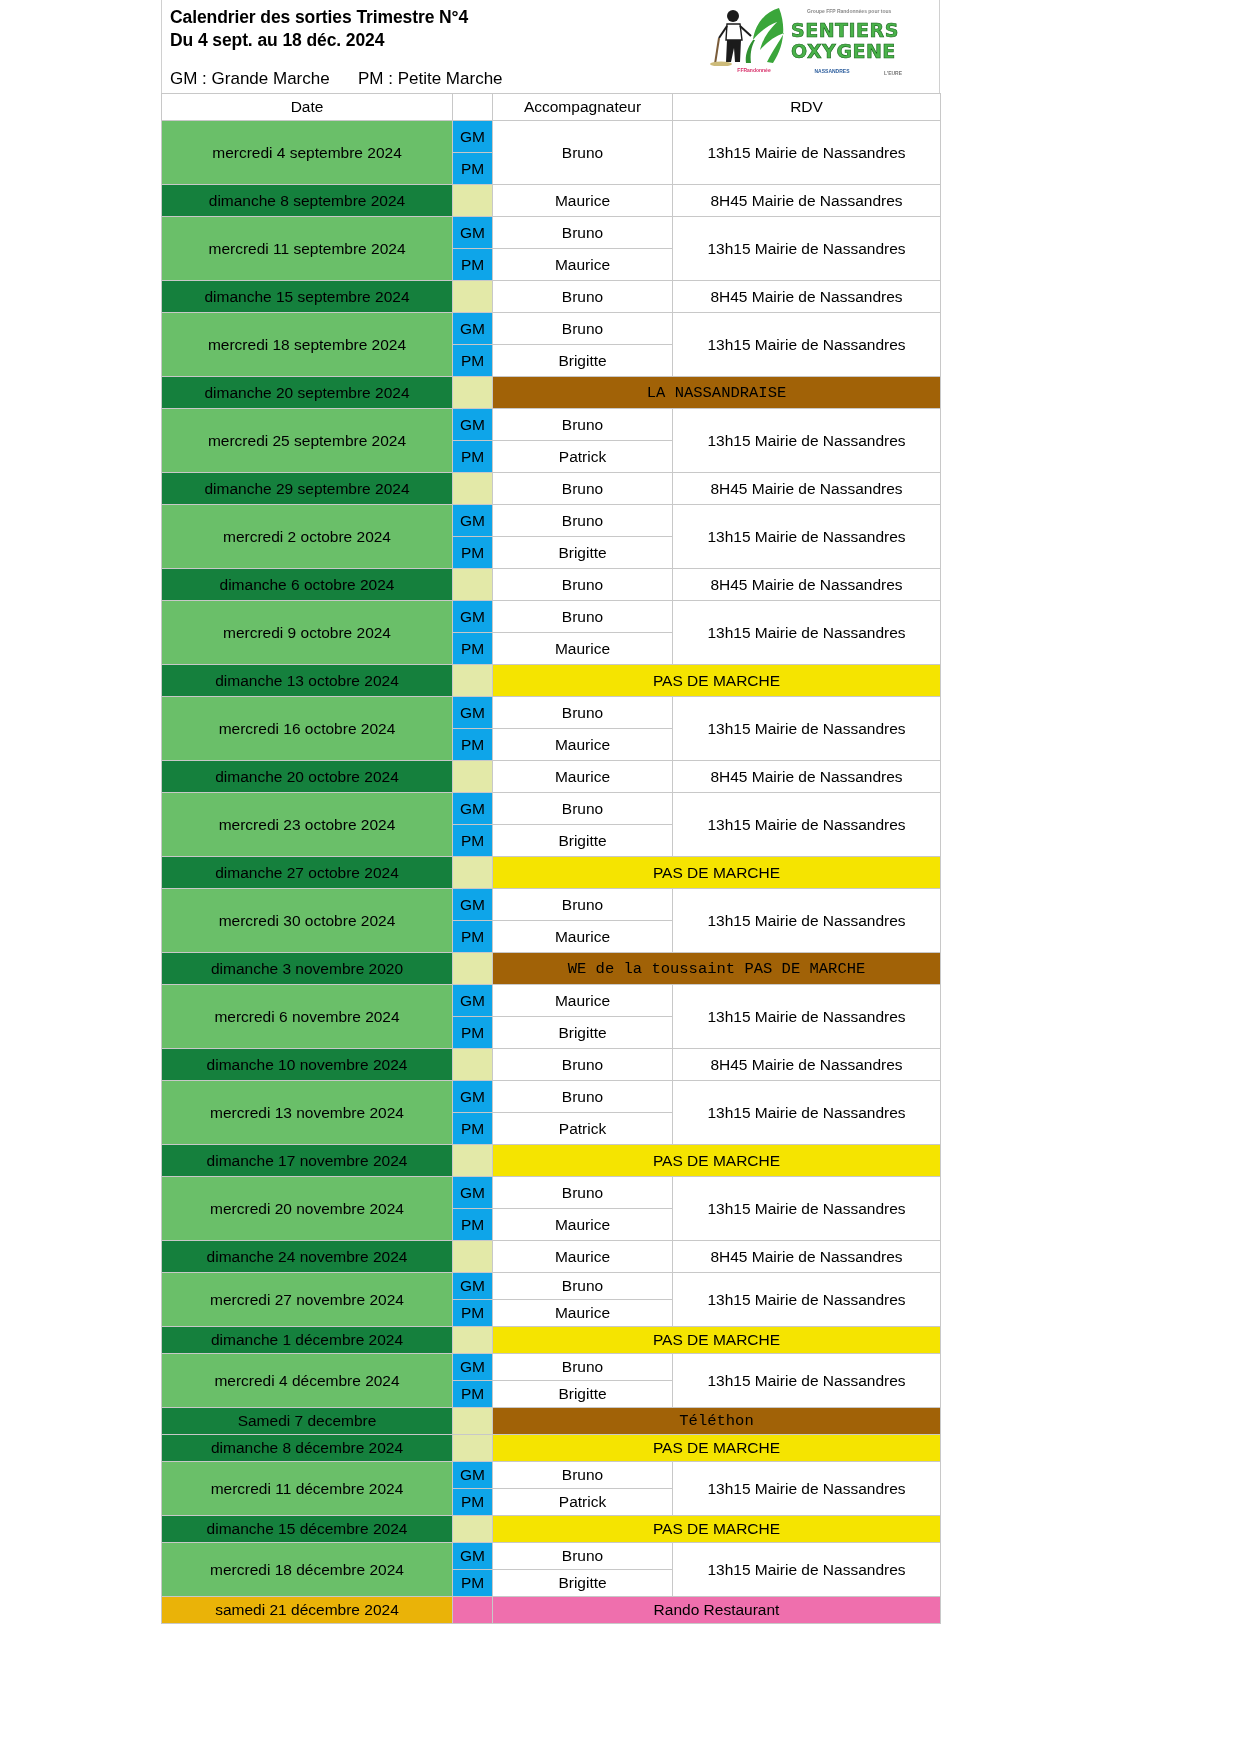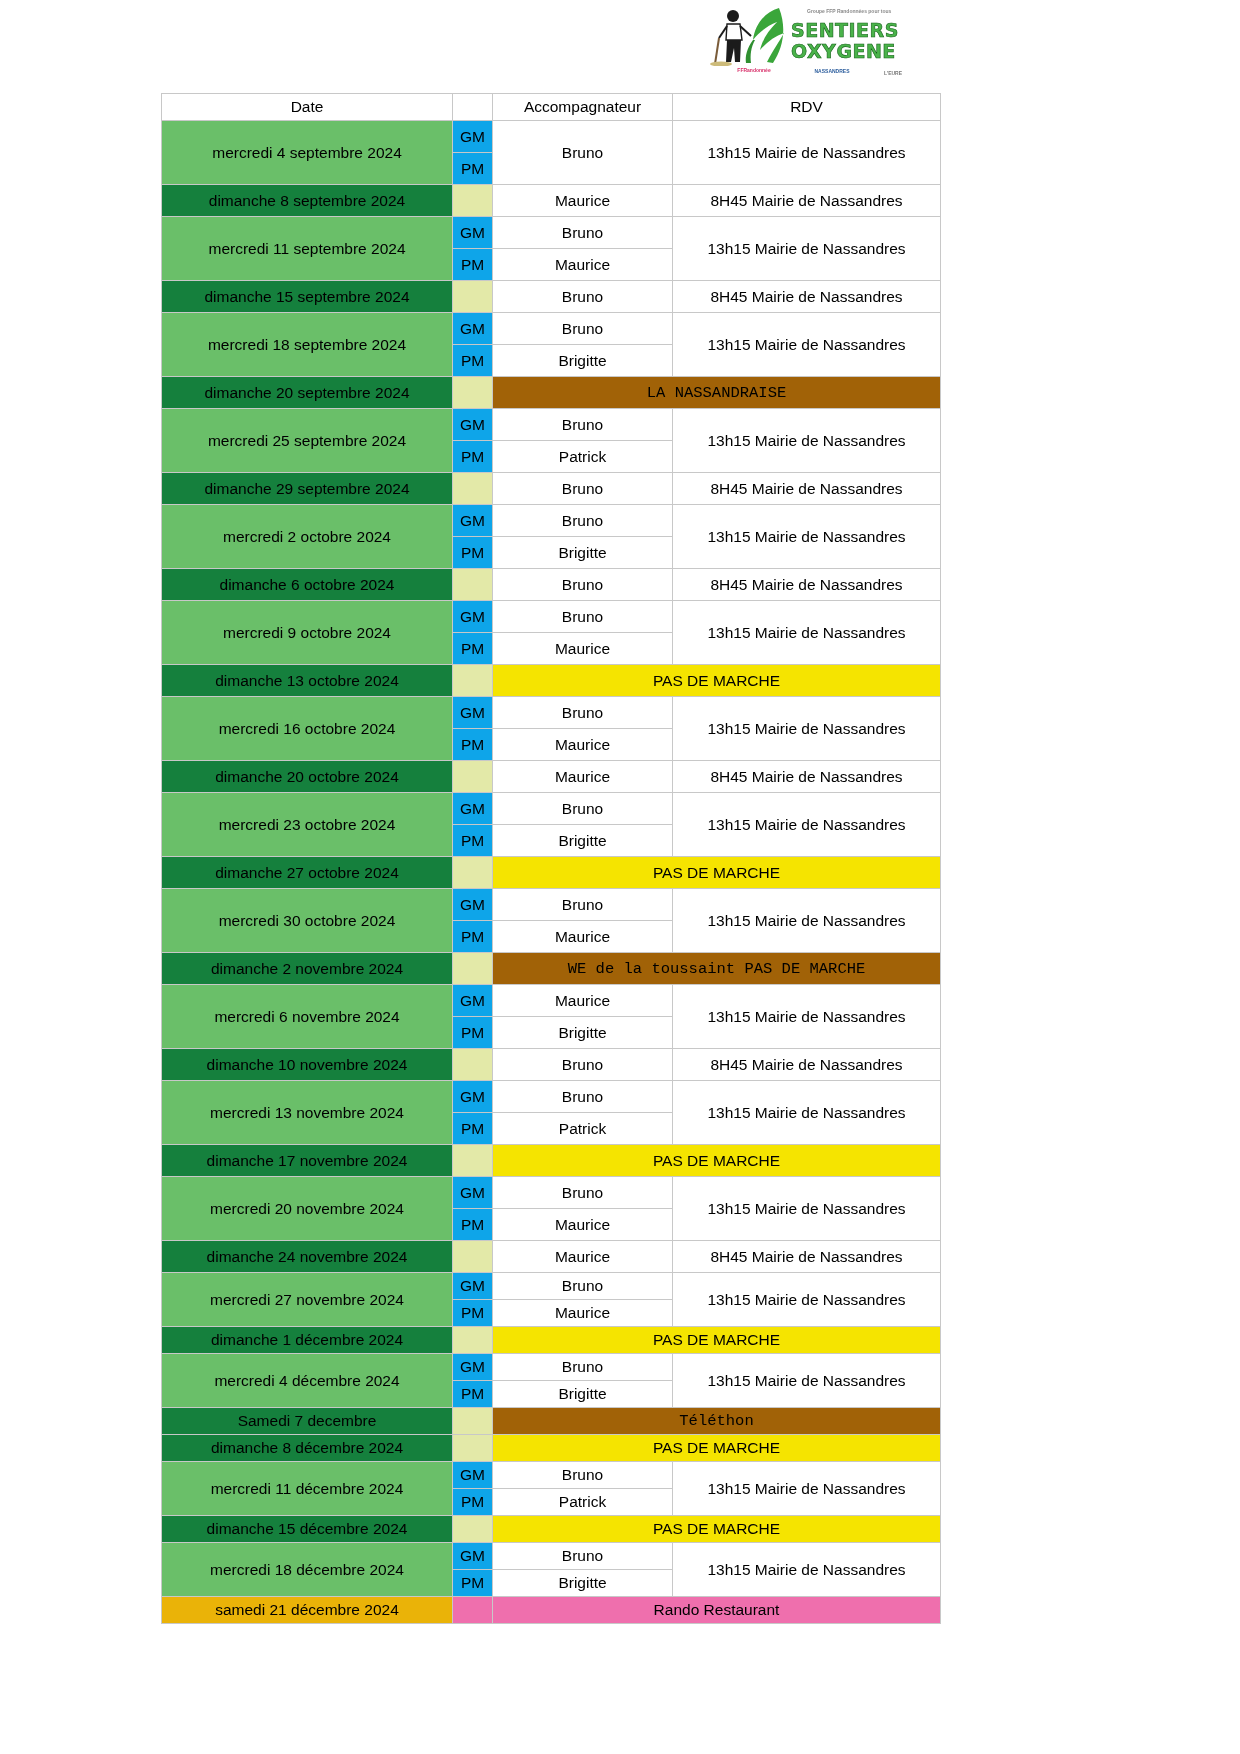--- a/index.html
+++ b/index.html
@@ -197,20 +197,24 @@
   td.special.plain  { font-weight: normal; }
 
   .tall  { height: 31px; }
   .short { height: 26px; }
 </style>
 </head>
 <body>
 
 <div class="page">
 
+  <div class="header">
+    <div class="header-title"><span>Calendrier des sorties Trimestre N°4</span><br><span>Du 4 sept. au 18 déc. 2024</span></div>
+    <div class="header-legend">GM : Grande Marche      PM : Petite Marche</div>
+  </div>
 
   <div class="logo">
     <div class="logo-strip">
       <svg class="logo-leaf" viewBox="0 0 48 58">
         <path d="M40 2 C26 6 16 18 14 34 C20 26 28 20 38 16 C30 24 24 32 21 44 C28 36 36 30 45 27 C40 36 34 44 28 56 L34 57 C44 42 48 22 40 2 Z" fill="#3aa63a"></path>
         <path d="M14 34 C8 42 6 50 7 57 L12 57 C11 49 12 41 16 34 Z" fill="#2f8f30"></path>
       </svg>
       <svg class="logo-walker" viewBox="0 0 62 58">
         <circle cx="26" cy="8" r="6" fill="#1b1b1b"></circle>
         <path d="M20 16 L33 16 L35 32 L19 32 Z" fill="#ffffff" stroke="#1b1b1b" stroke-width="1.4"></path>
@@ -375,21 +379,21 @@
           <td class="date green tall" rowspan="2">mercredi  30 octobre 2024</td>
           <td class="type tall">GM</td>
           <td class="acc">Bruno</td>
           <td class="rdv" rowspan="2">13h15 Mairie de Nassandres</td>
         </tr>
         <tr>
           <td class="type tall">PM</td>
           <td class="acc">Maurice</td>
         </tr>
         <tr>
-          <td class="date lime tall">dimanche  2 novembre 2024</td>
+          <td class="date lime tall">dimanche  3 novembre 2020</td>
           <td class="spacer lime"></td>
           <td class="special green" colspan="2">WE de la toussaint PAS DE MARCHE</td>
         </tr>
         <tr>
           <td class="date green tall" rowspan="2">mercredi  6 novembre 2024</td>
           <td class="type tall">GM</td>
           <td class="acc">Maurice</td>
           <td class="rdv" rowspan="2">13h15 Mairie de Nassandres</td>
         </tr>
         <tr>

